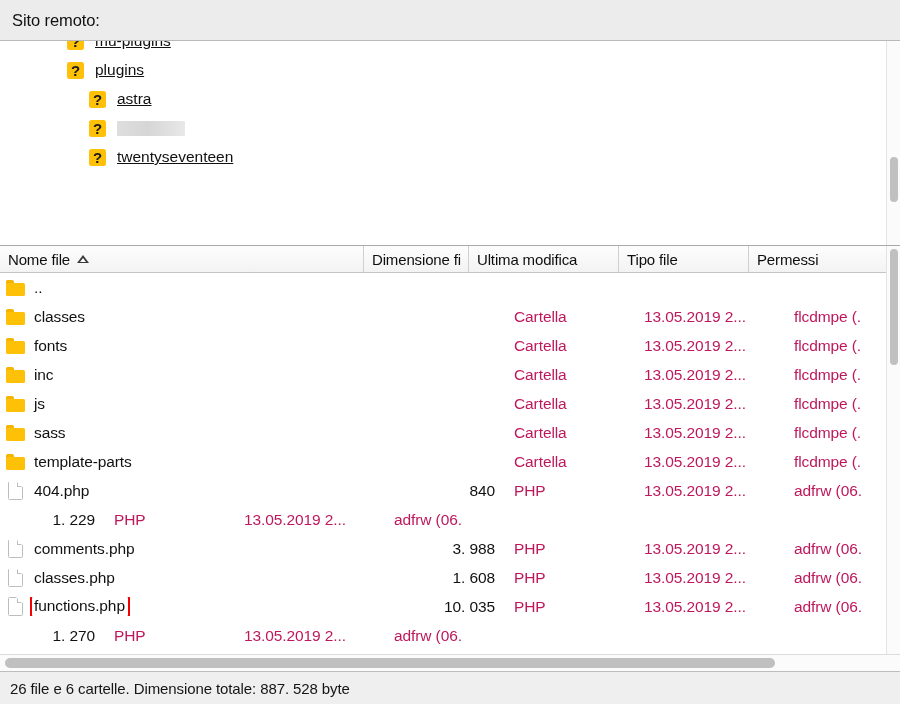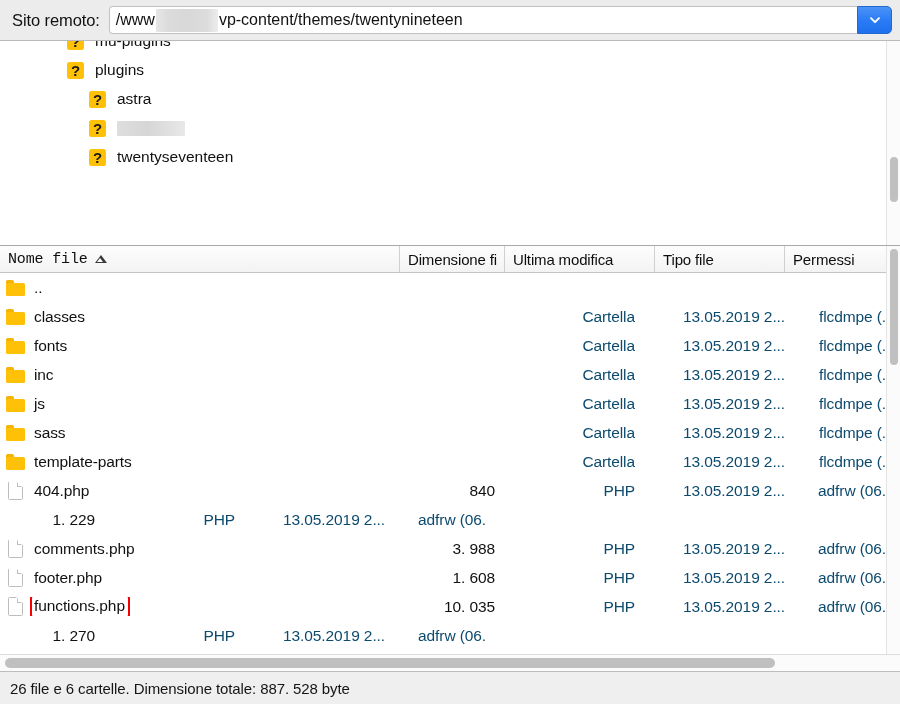--- a/index.html
+++ b/index.html
@@ -139,20 +139,21 @@
   }
   .ic {
     width: 20px; min-width: 20px; height: 17px;
     margin-right: 8px;
     position: relative;
   }
   .tree-label {
     color: #111;
     padding: 1px 4px 2px 1px;
     border-radius: 2px;
+    text-decoration: underline;
   }
   .tree-row.selected .tree-label {
     background: #c8c8c8;
     color: #ffffff;
   }
   .redacted-label {
     display: inline-block;
     width: 68px;
     height: 15px;
     background: linear-gradient(90deg, #dedede 0%, #d6d6d6 45%, #e8e8e8 100%);
@@ -329,24 +330,23 @@
   .c-size {
     text-align: right;
     padding-right: 10px;
     box-sizing: border-box;
     color: #111;
     letter-spacing: -0.1px;
   }
   .c-type, .c-mod, .c-perm {
     padding-left: 9px;
     box-sizing: border-box;
-    color: #0c4a6e;
+    color: #be185d;
     overflow: hidden;
     letter-spacing: -0.1px;
-    text-align: right;
   }
   .highlight-box {
     outline: 2.5px solid #f50000;
     outline-offset: 0px;
     padding: 0px 3px 1px 2px;
     margin-left: -2px;
     border-radius: 1px;
   }
 
   
@@ -384,32 +384,20 @@
     letter-spacing: -0.1px;
   }
 </style>
 </head>
 <body>
 
 <div id="app">
 
   <div class="topbar">
     <span class="topbar-label">Sito remoto:</span>
-    <div class="path-combo">
-      <div class="path-field">
-        <span class="path-seg">/www</span>
-          <span class="path-redacted"></span>
-          <span class="path-seg">vp-content/themes/twentynineteen</span>
-      </div>
-      <div class="path-dropdown">
-        <svg class="chev-down" viewBox="0 0 12 12">
-          <path d="M2 4.2 L6 8.2 L10 4.2" fill="none" stroke="#ffffff" stroke-width="1.9" stroke-linecap="round" stroke-linejoin="round"></path>
-        </svg>
-      </div>
-    </div>
   </div>
 
   <div class="tree-panel">
     <div class="tree-inner" id="tree-inner">
         <div class="tree-row">
           <span style="width:22px;min-width:22px;display:inline-block"></span>
           <span style="width:22px;min-width:22px;display:inline-block"></span>
           <span class="tw"></span>
           <span class="ic">
             <span class="qmark">?</span>
@@ -457,21 +445,21 @@
         </div>
       </div>
     <div class="vscroll">
       <div class="vthumb" style="top:116px;height:45px;"></div>
     </div>
   </div>
 
   <div class="list-panel">
 
     <div class="list-header" id="list-header">
-        <div class="hcell" style="width: 400px; font-family: Liberation Mono, monospace;">
+        <div class="hcell" style="width: 364px;">
           <span>Nome file</span>
           <span class="sort-asc"></span>
         </div>
         <div class="hcell" style="width: 105px;">
           <span>Dimensione fi</span>
         </div>
         <div class="hcell" style="width: 150px;">
           <span>Ultima modifica</span>
         </div>
         <div class="hcell" style="width: 130px;">
@@ -616,21 +604,21 @@
           <div class="c-size" style="width:105px">3. 988</div>
           <div class="c-type" style="width:130px">PHP</div>
           <div class="c-mod" style="width:150px">13.05.2019 2...</div>
           <div class="c-perm" style="width:101px">adfrw (06.</div>
         </div>
         <div class="row">
           <div class="c-name" style="width:400px">
             <span class="ic">
               <span class="fileic"></span>
             </span>
-            <span class="name-txt">footer.php</span>
+            <span class="name-txt">classes.php</span>
           </div>
           <div class="c-size" style="width:105px">1. 608</div>
           <div class="c-type" style="width:130px">PHP</div>
           <div class="c-mod" style="width:150px">13.05.2019 2...</div>
           <div class="c-perm" style="width:101px">adfrw (06.</div>
         </div>
         <div class="row">
           <div class="c-name" style="width:400px">
             <span class="ic">
               <span class="fileic"></span>

